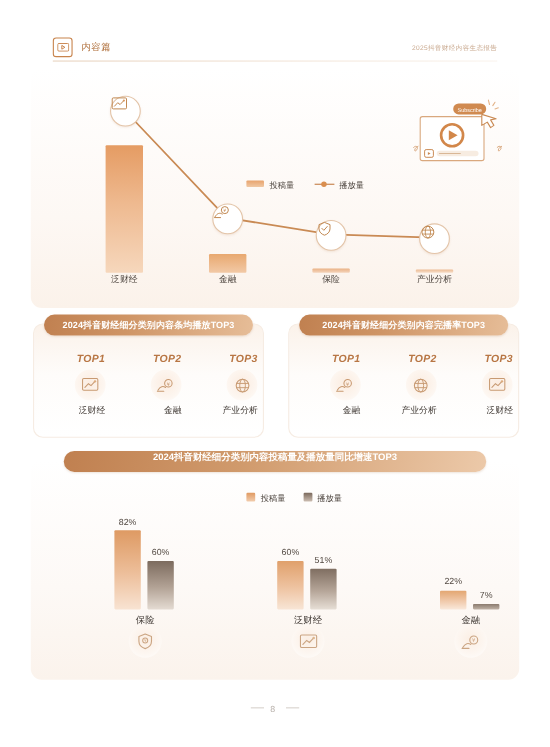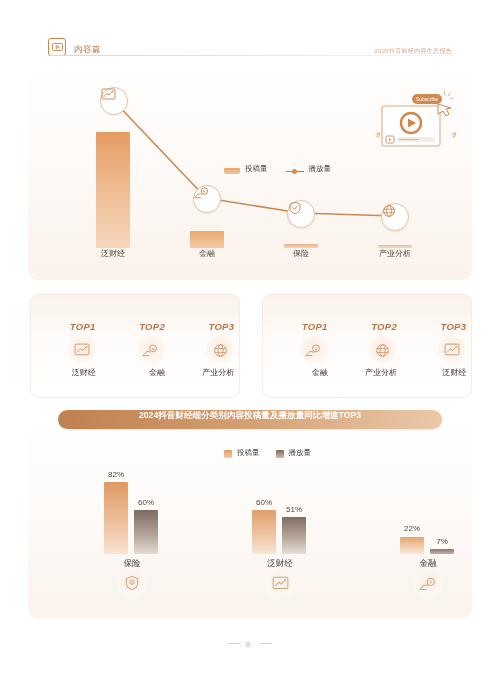--- a/index.html
+++ b/index.html
@@ -10,21 +10,21 @@
     overflow:hidden;
   }
   .page{
     position:relative;width:500px;height:679px;
     background:#ffffff;
     box-sizing:border-box;
   }
   
   .header{
     position:absolute;left:48px;top:30px;width:404px;height:26px;
-    display:flex;align-items:flex-end;
+    display:flex;align-items:center;
   }
   .hdr-icon{
     width:16px;height:16px;border:1.1px solid #c8844d;border-radius:3px;
     display:flex;align-items:center;justify-content:center;flex:none;
   }
   .hdr-icon svg{display:block}
   .hdr-label{
     margin-left:8px;font-size:8.5px;color:#b0703c;letter-spacing:.5px;
     white-space:nowrap;
   }
@@ -54,21 +54,21 @@
   .title-smear{
     position:absolute;top:9px;height:9px;border-radius:5px;z-index:1;
   }
   .smear-l{left:100px;width:46px;background:linear-gradient(90deg,#f6e3d2,#efd3bd);opacity:.85}
   .smear-r{right:84px;width:44px;background:linear-gradient(90deg,#efd3bd,#f8eade);opacity:.85}
 
   
   .p1-legend{
     position:absolute;left:196px;top:102px;display:flex;align-items:center;gap:18px;
   }
-  .lg-item{display:flex;align-items:flex-end;gap:5px;font-size:7.5px;color:#4a423c;white-space:nowrap;}
+  .lg-item{display:flex;align-items:flex-start;gap:5px;font-size:7.5px;color:#4a423c;white-space:nowrap;}
   .lg-bar{width:16px;height:6px;border-radius:1px;background:linear-gradient(180deg,#e8a36c,#f0c8a4);}
   .lg-line{position:relative;width:18px;height:6px;display:flex;align-items:center;}
   .lg-line::before{content:"";position:absolute;left:0;top:2.5px;width:18px;height:1.2px;background:#c47d45;}
   .lg-line::after{content:"";position:absolute;left:6.5px;top:0.6px;width:5px;height:5px;border-radius:50%;background:#d98e4f;}
 
   
   .plot{position:absolute;left:0;top:0;width:444px;height:218px;}
   .plot svg{position:absolute;left:0;top:0;}
 
   .bar{position:absolute;bottom:0;border-radius:1px;}
@@ -262,20 +262,23 @@
         <text x="53" y="11.4" font-size="5" fill="#ffffff" text-anchor="middle" font-family="Liberation Sans">Subscribe</text>
         <path d="M64 14 L64 24 L69 21 L72 26 L75 24 L72 19 L77 18 Z" fill="#ffffff" stroke="#c98a54" stroke-width="1" stroke-linejoin="round"></path>
         <path d="M70 1 L71 5 M76 3 L74 6 M79 8 L76 9" stroke="#e3b388" stroke-width="1" stroke-linecap="round"></path>
         <path d="M2 44 C5 41 7 45 4 47 C2 48 3 44 6 43" fill="none" stroke="#d9a87e" stroke-width="0.9" stroke-linecap="round"></path>
         <path d="M78 44 C81 41 83 45 80 47 C78 48 79 44 82 43" fill="none" stroke="#d9a87e" stroke-width="0.9" stroke-linecap="round"></path>
       </svg>
     </div>
   </div>
 
   <div class="card card-a">
+    <div class="card-hd">
+      <span>2024抖音财经细分类别内容条均播放TOP3</span>
+    </div>
     <div class="card-cols">
 
       <div class="col">
         <div class="rank">TOP1</div>
         <div class="col-icon">
           <svg width="16" height="14" viewBox="0 0 15 13">
             <rect x="1" y="1" width="13" height="10" rx="1" fill="none" stroke="#c89a72" stroke-width="0.9"></rect>
             <path d="M3 8.6 L6 5.4 L8.2 7 L11.6 3.4" fill="none" stroke="#c89a72" stroke-width="0.9" stroke-linecap="round"></path>
             <circle cx="11.6" cy="3.4" r="1" fill="#dcab7d"></circle>
           </svg>
@@ -304,20 +307,23 @@
             <ellipse cx="7" cy="7" rx="2.4" ry="5.4" fill="none" stroke="#c89a72" stroke-width="0.8"></ellipse>
             <path d="M1.8 5.2 H12.2 M1.8 8.8 H12.2" stroke="#c89a72" stroke-width="0.8"></path>
           </svg>
         </div>
         <div class="col-name">产业分析</div>
       </div>
     </div>
   </div>
 
   <div class="card card-b">
+    <div class="card-hd">
+      <span>2024抖音财经细分类别内容完播率TOP3</span>
+    </div>
     <div class="card-cols">
 
       <div class="col">
         <div class="rank">TOP1</div>
         <div class="col-icon">
           <svg width="17" height="14" viewBox="0 0 16 13">
             <circle cx="10.4" cy="5" r="3.2" fill="none" stroke="#c89a72" stroke-width="0.9"></circle>
             <text x="10.4" y="7" font-size="4.2" fill="#c89a72" text-anchor="middle" font-family="DejaVu Sans">¥</text>
             <path d="M1.5 11 C3.5 7.5 6 7.2 8 8.6" fill="none" stroke="#c89a72" stroke-width="0.9" stroke-linecap="round"></path>
             <path d="M1 11.8 L6.5 11.8" fill="none" stroke="#c89a72" stroke-width="0.9" stroke-linecap="round"></path>

